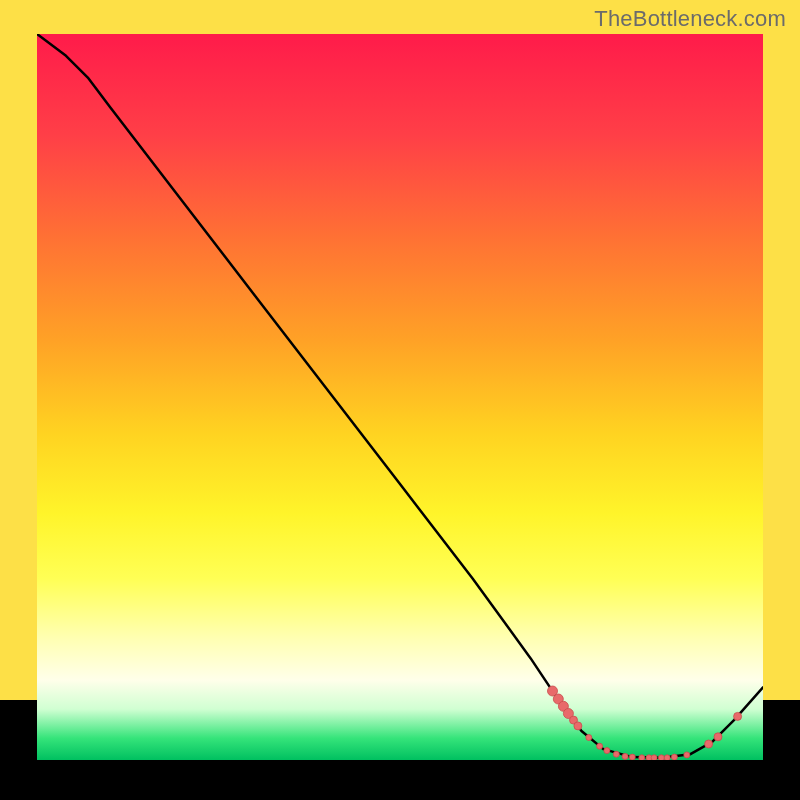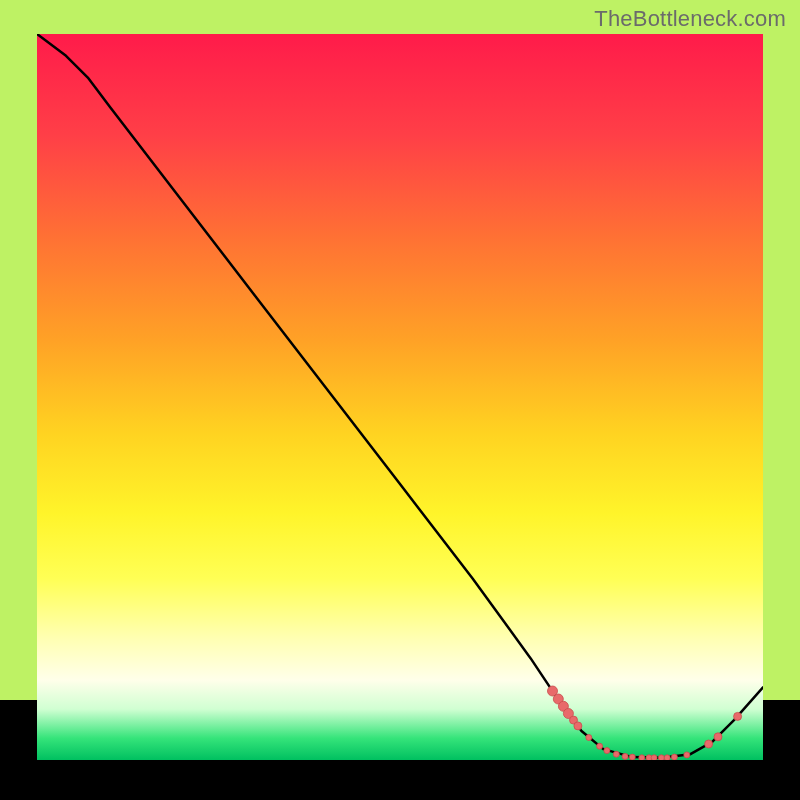--- a/index.html
+++ b/index.html
@@ -8,21 +8,21 @@
     width: 800px;
     height: 800px;
     background: #000;
     font-family: Arial, Helvetica, sans-serif;
     overflow: hidden;
   }
   .wrap {
     position: relative;
     width: 800px;
     height: 700px;
-    background: #bef264;
+    background: #fde047;
   }
   .attribution {
     position: absolute;
     top: 6px;
     right: 14px;
     color: #6b6b6b;
     font-size: 22px;
     letter-spacing: 0.2px;
   }
   

